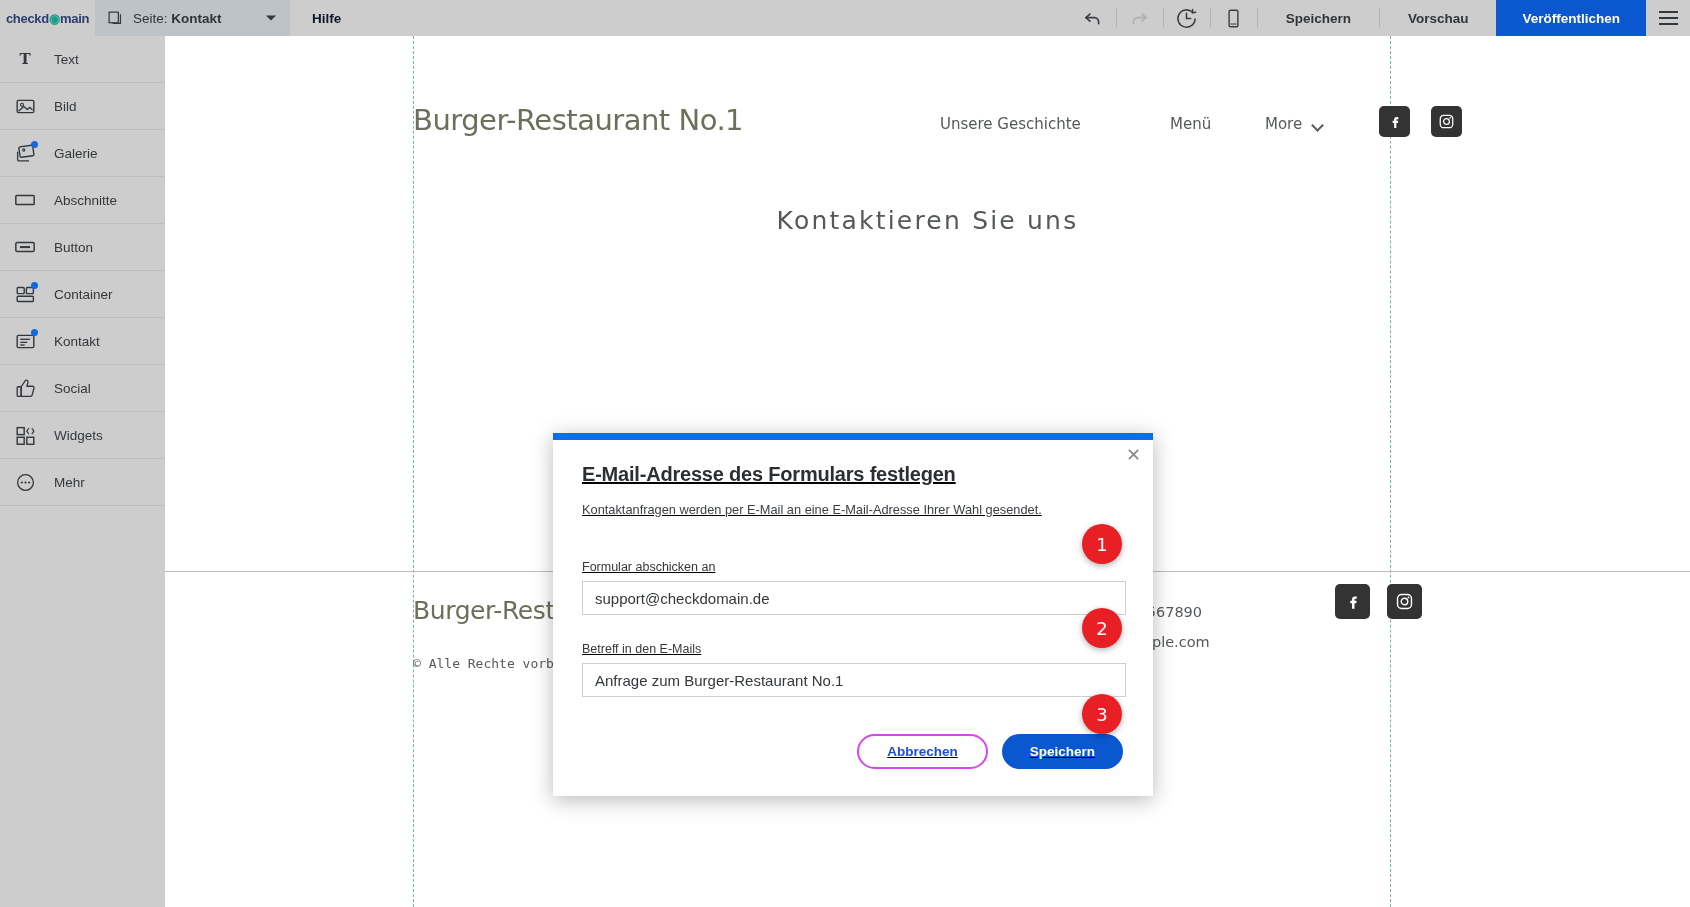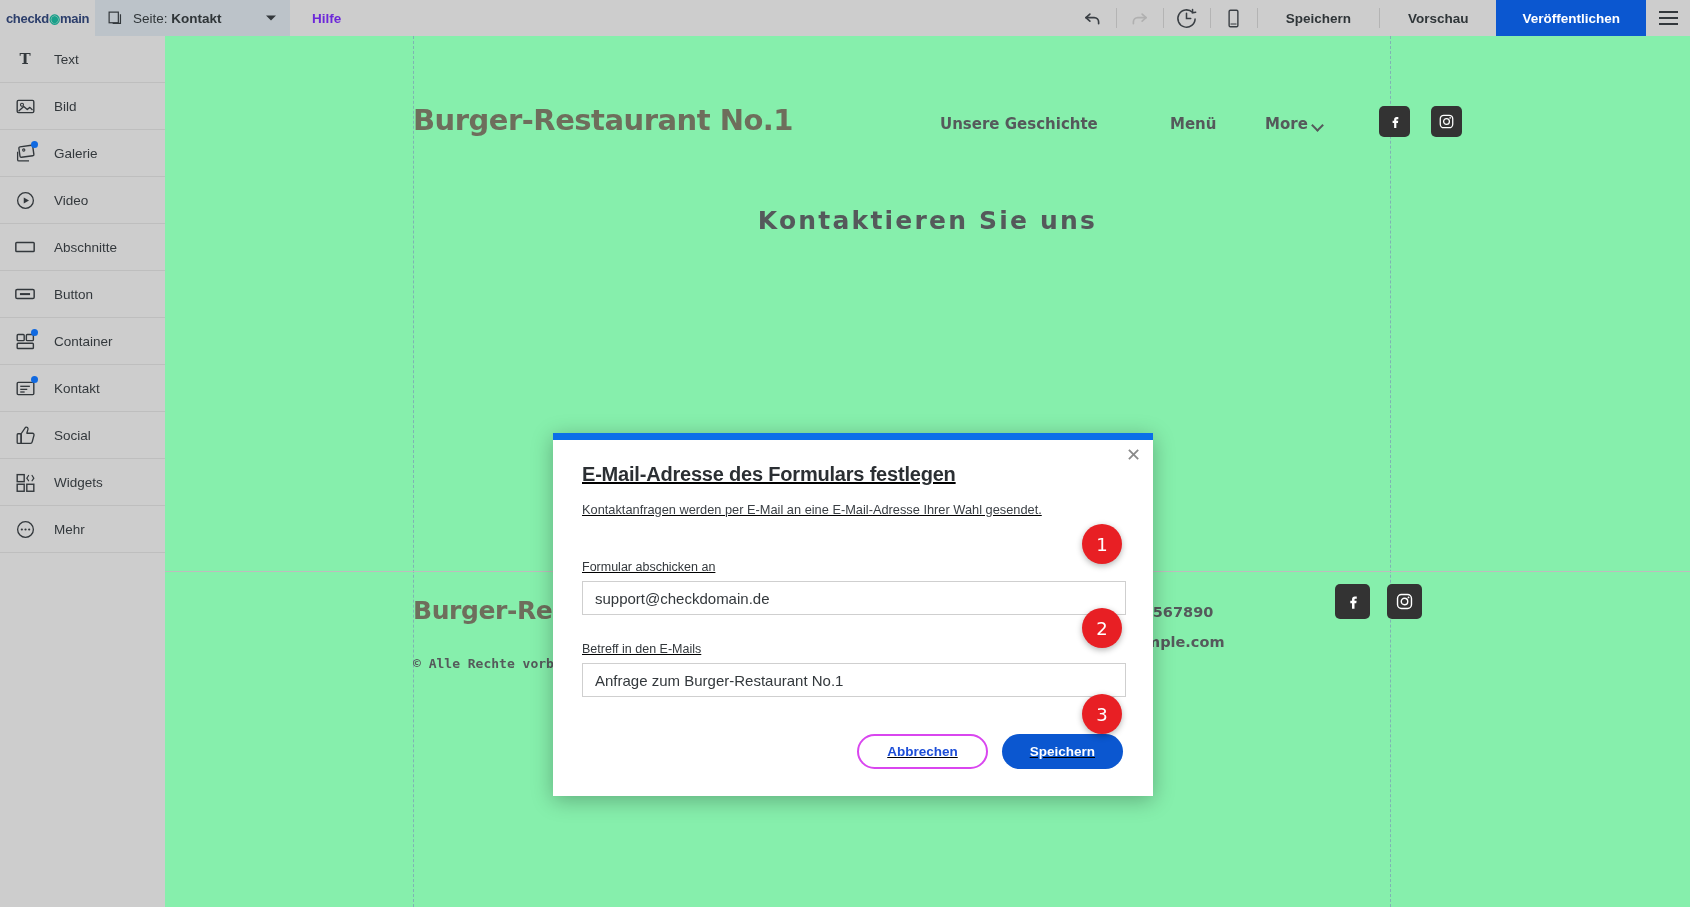--- a/index.html
+++ b/index.html
@@ -40,21 +40,21 @@
   #page-selector .psel-label b { font-weight: bold; }
   #page-selector .caret {
     position: absolute; right: 14px; top: 50%; transform: translateY(-50%);
     width: 0; height: 0;
     border-left: 5px solid transparent; border-right: 5px solid transparent;
     border-top: 5px solid #33383c;
   }
 
   #help-btn {
     display: flex; align-items: center; padding: 0 22px;
-    font-size: 13.5px; font-weight: bold; color: #6d28d9;
+    font-size: 13.5px; font-weight: bold; color: #0f172a;
     cursor: pointer;
   }
 
   #topbar-spacer { flex: 1; }
 
   .tb-icon {
     width: 46px; display: flex; align-items: center; justify-content: center;
     cursor: pointer;
   }
   .tb-divider { width: 1px; height: 20px; background: #b4b4b4; align-self: center; }
@@ -100,23 +100,22 @@
   .badge-dot {
     position: absolute; top: -1px; right: -2px;
     width: 7px; height: 7px; border-radius: 50%;
     background: #1069e0;
   }
 
   
   #canvas {
     position: absolute; top: 36px; left: 165px;
     width: 1525px; height: 871px;
-    background: #86efac;
+    background: #ffffff;
     overflow: hidden;
-    font-weight: bold;
   }
   .guide-v {
     position: absolute; top: 0; bottom: 0; width: 0;
     border-left: 1px dashed #7fb3b3;
   }
   #guide-left { left: 248px; }
   #guide-right { left: 1225px; }
 
   #site-header {
     position: absolute; top: 45px; left: 0; width: 1525px; height: 92px;
@@ -347,29 +346,20 @@
       <svg width="21" height="21" viewBox="0 0 24 24">
         <rect x="5" y="3.5" width="16" height="12" rx="1.4" fill="none" stroke="#33383c" stroke-width="1.6" transform="rotate(-8 13 9.5)"></rect>
         <path d="M3 10 L3 19 a1.5 1.5 0 0 0 1.5 1.5 L16 20.5" fill="none" stroke="#33383c" stroke-width="1.5"></path>
         <circle cx="10" cy="8" r="1.3" fill="none" stroke="#33383c" stroke-width="1.2"></circle>
       </svg>
       <span class="badge-dot"></span>
     </span>
     <span class="si-label">Galerie</span>
   </div>
 
-  <div class="side-item">
-    <span class="si-ico">
-      <svg width="21" height="21" viewBox="0 0 24 24">
-        <circle cx="12" cy="12" r="9" fill="none" stroke="#33383c" stroke-width="1.5"></circle>
-        <path d="M10 8.5 L16 12 L10 15.5 Z" fill="#33383c"></path>
-      </svg>
-    </span>
-    <span class="si-label">Video</span>
-  </div>
 
   <div class="side-item">
     <span class="si-ico">
       <svg width="22" height="22" viewBox="0 0 24 24">
         <rect x="2" y="7" width="20" height="10" rx="1" fill="none" stroke="#33383c" stroke-width="1.6"></rect>
       </svg>
     </span>
     <span class="si-label">Abschnitte</span>
   </div>
 

